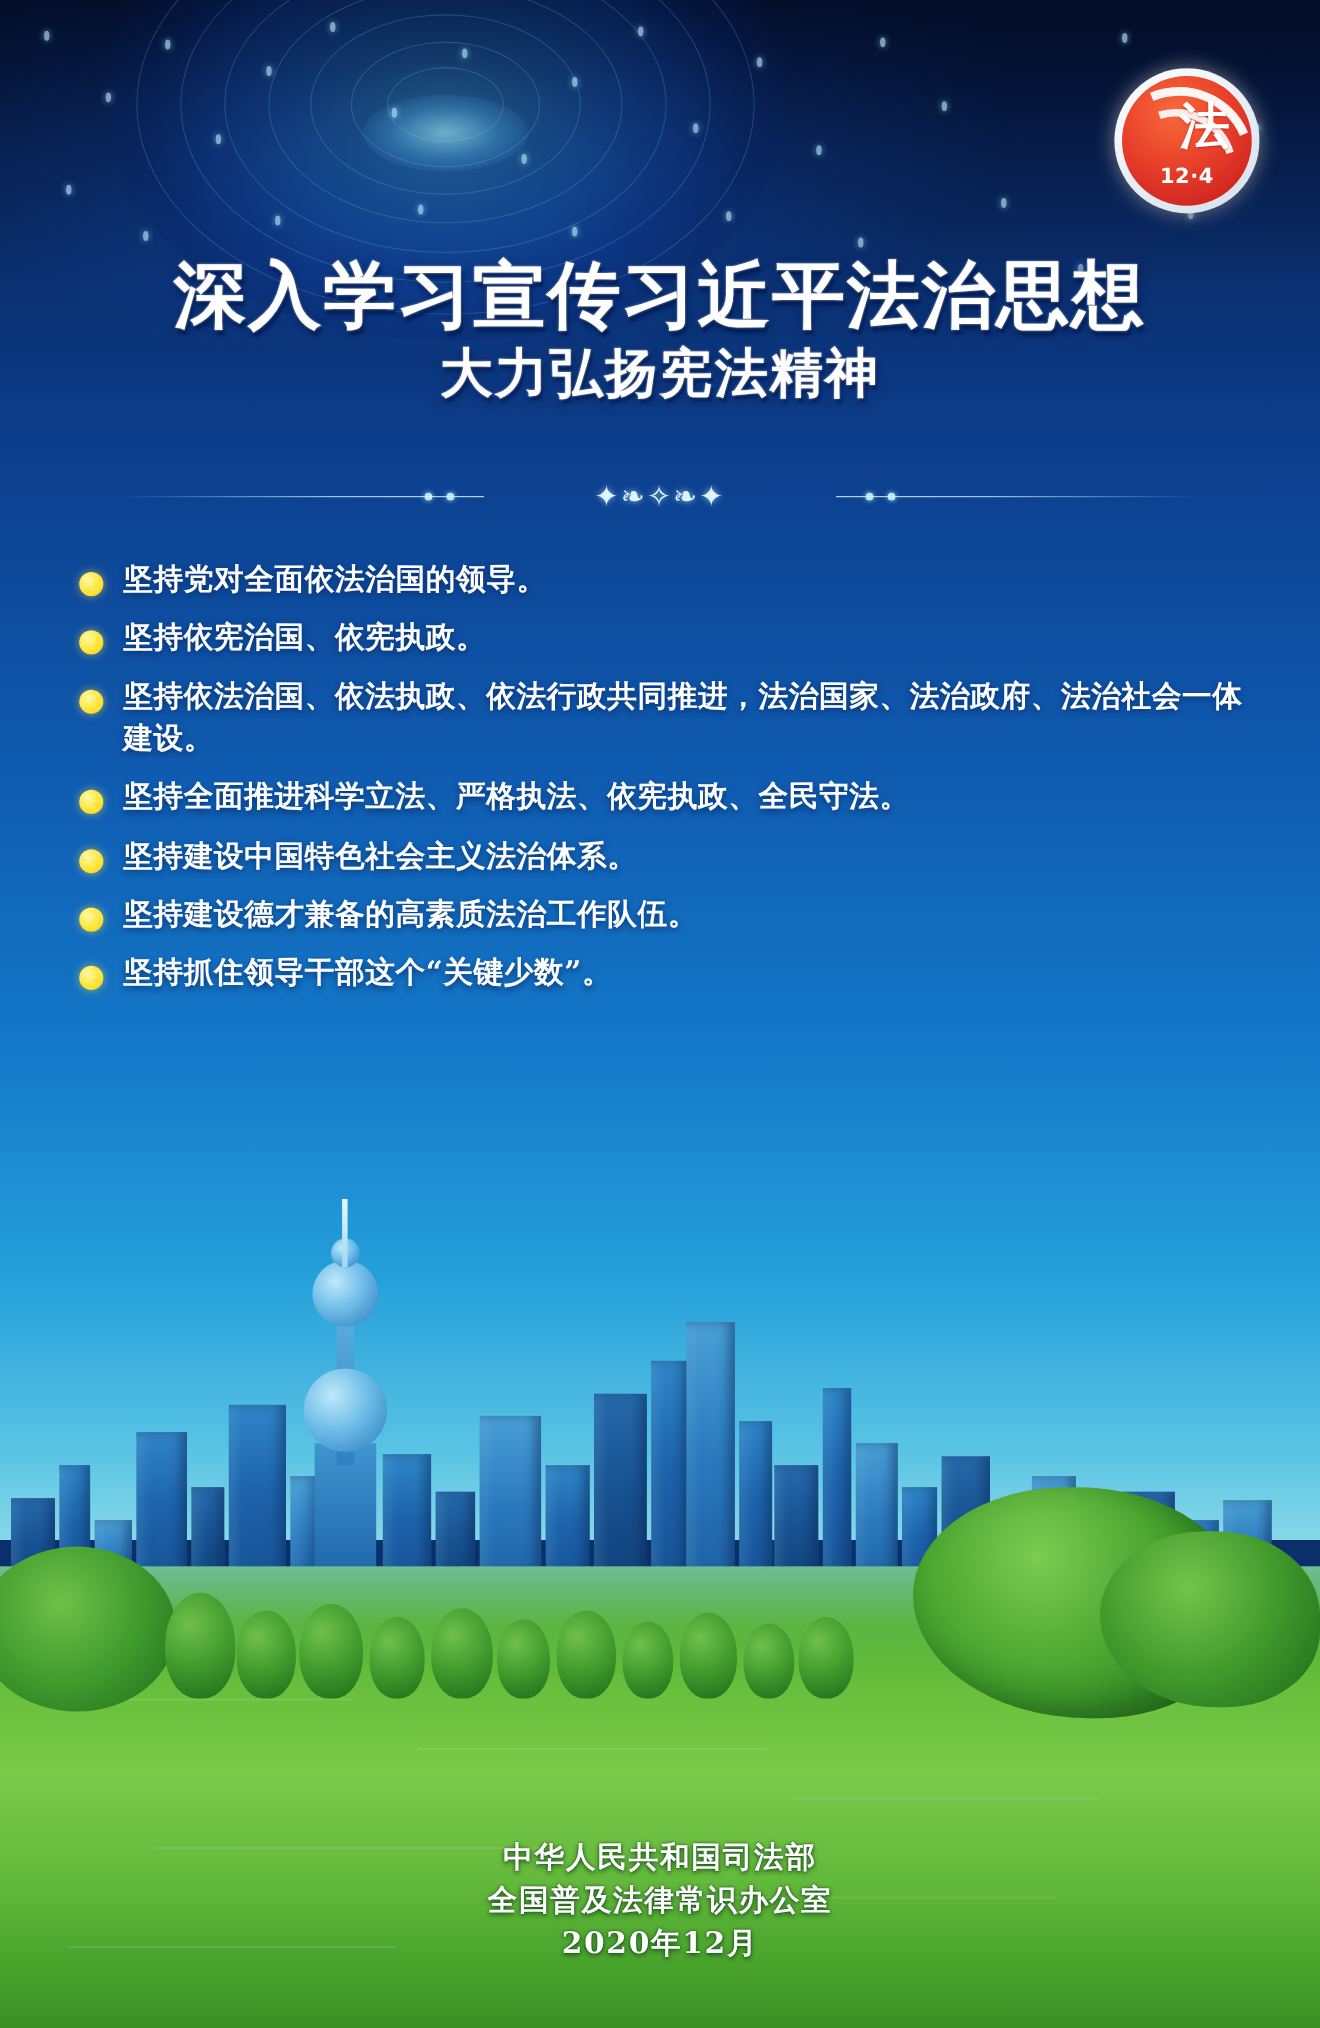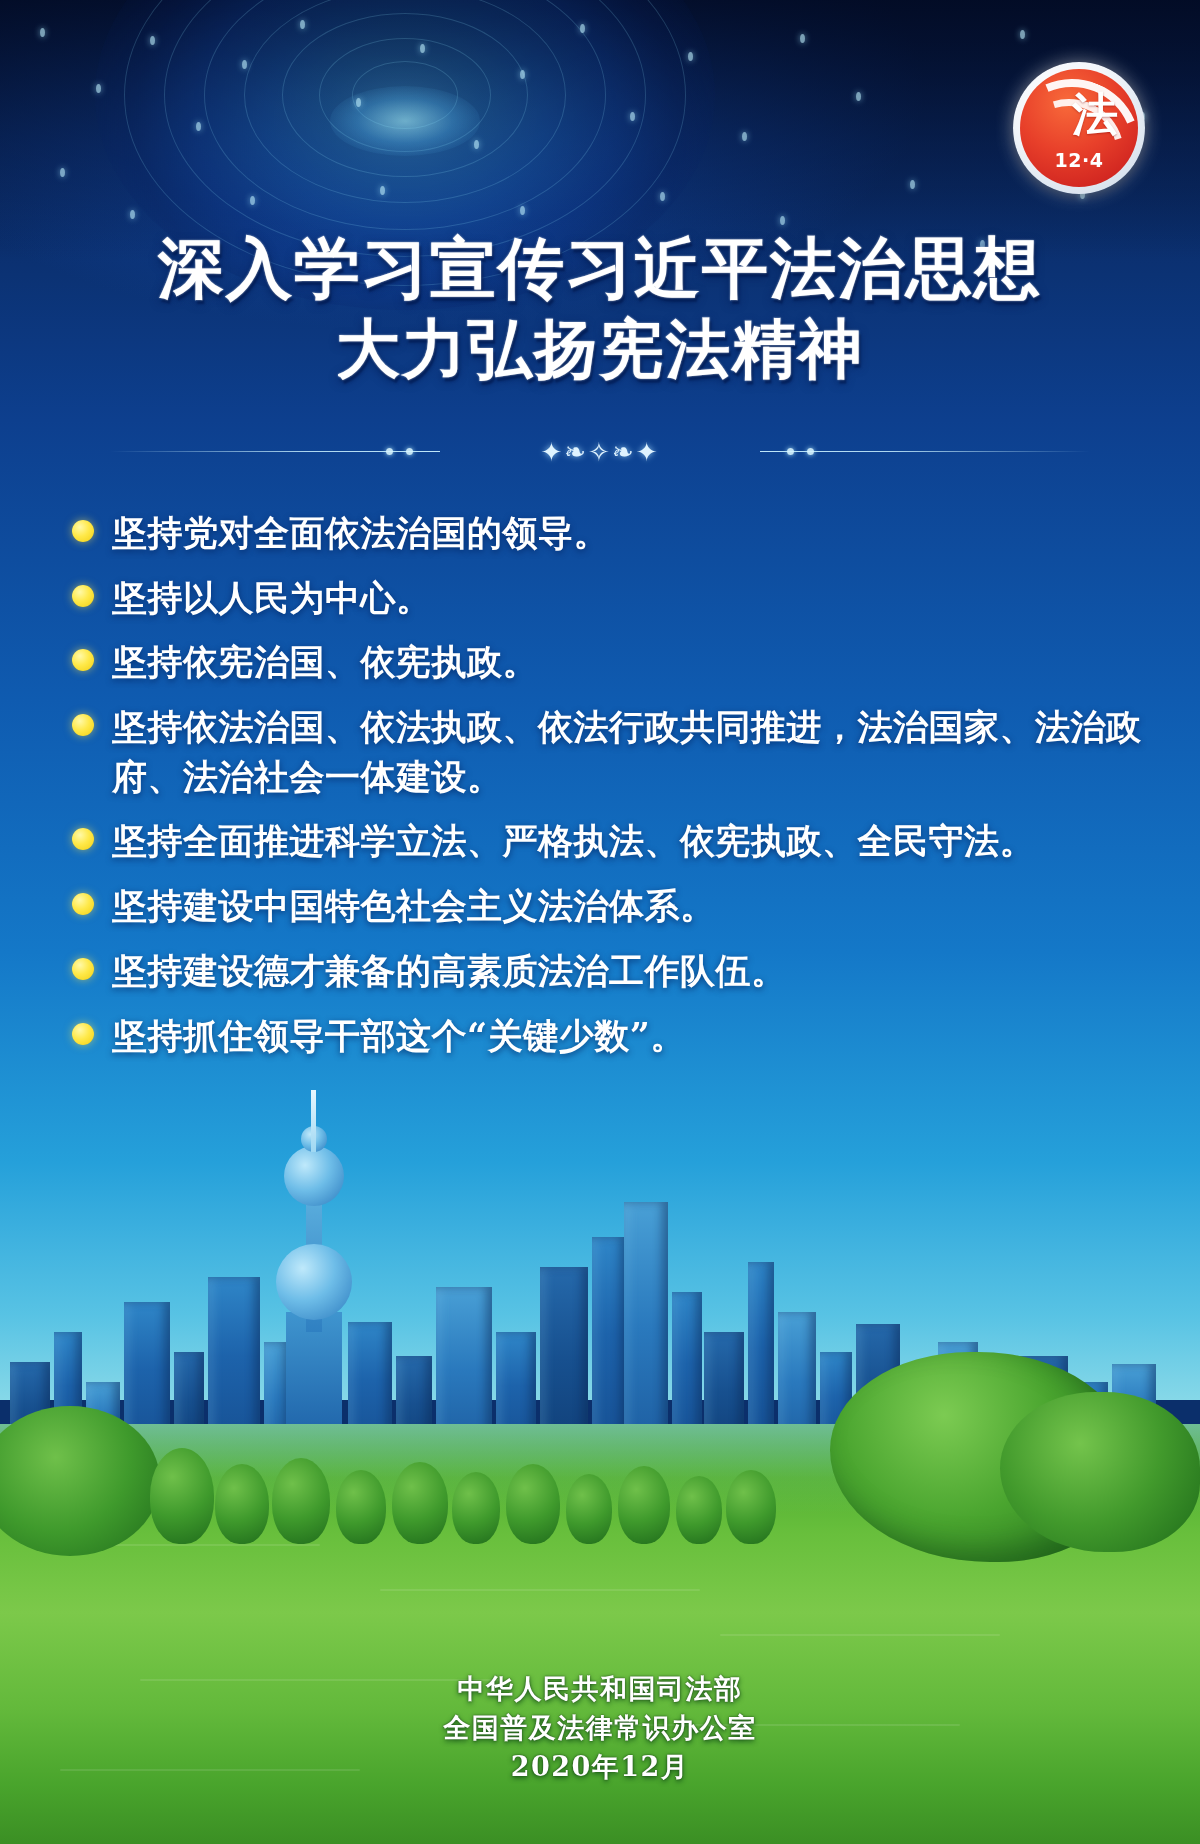--- a/index.html
+++ b/index.html
@@ -156,21 +156,21 @@
     font-weight: bold;
     color: #ffffff;
     letter-spacing: 2px;
     line-height: 1.24;
     text-shadow:
        0 0 2px rgba(255,255,255,0.7),
        0 3px 10px rgba(0,30,90,0.85),
        2px 4px 2px rgba(0,20,70,0.6);
   }
   .title-line.l1 { font-size: 66px; }
-  .title-line.l2 { font-size: 64px; }
+  .title-line.l2 { font-size: 48px; }
 
   
   .divider {
     position: absolute;
     left: 110px; top: 432px;
     width: 980px; height: 40px;
   }
   .div-line {
     position: absolute;
     top: 19px;
@@ -215,21 +215,21 @@
     width: 22px; height: 22px;
     border-radius: 50%;
     background: radial-gradient(circle at 36% 32%, #fff9a8 0%, #ffe94a 45%, #f2cf12 100%);
     box-shadow: 0 0 8px rgba(255,230,80,0.55);
     margin-top: 12px;
     margin-right: 18px;
   }
   .point-text {
     flex: 1 1 auto;
     color: #ffffff;
-    font-size: 35px;
+    font-size: 27px;
     line-height: 1.42;
     font-family: "DejaVu Serif", "Liberation Serif", serif;
     font-weight: 600;
     text-shadow: 0 2px 6px rgba(0,35,95,0.75);
     letter-spacing: 0.5px;
   }
 
   
   .city {
     position: absolute;
@@ -414,24 +414,20 @@
     <div class="div-orn">✦❧✧❧✦</div>
   </div>
 
   <div class="points">
     <div class="point">
       <div class="bullet"></div>
       <div class="point-text">坚持党对全面依法治国的领导。</div>
     </div>
     <div class="point">
       <div class="bullet"></div>
-      <div class="point-text">坚持以人民为中心。</div>
-    </div>
-    <div class="point">
-      <div class="bullet"></div>
       <div class="point-text">坚持依宪治国、依宪执政。</div>
     </div>
     <div class="point">
       <div class="bullet"></div>
       <div class="point-text">坚持依法治国、依法执政、依法行政共同推进，法治国家、法治政府、法治社会一体建设。</div>
     </div>
     <div class="point">
       <div class="bullet"></div>
       <div class="point-text">坚持全面推进科学立法、严格执法、依宪执政、全民守法。</div>
     </div>

